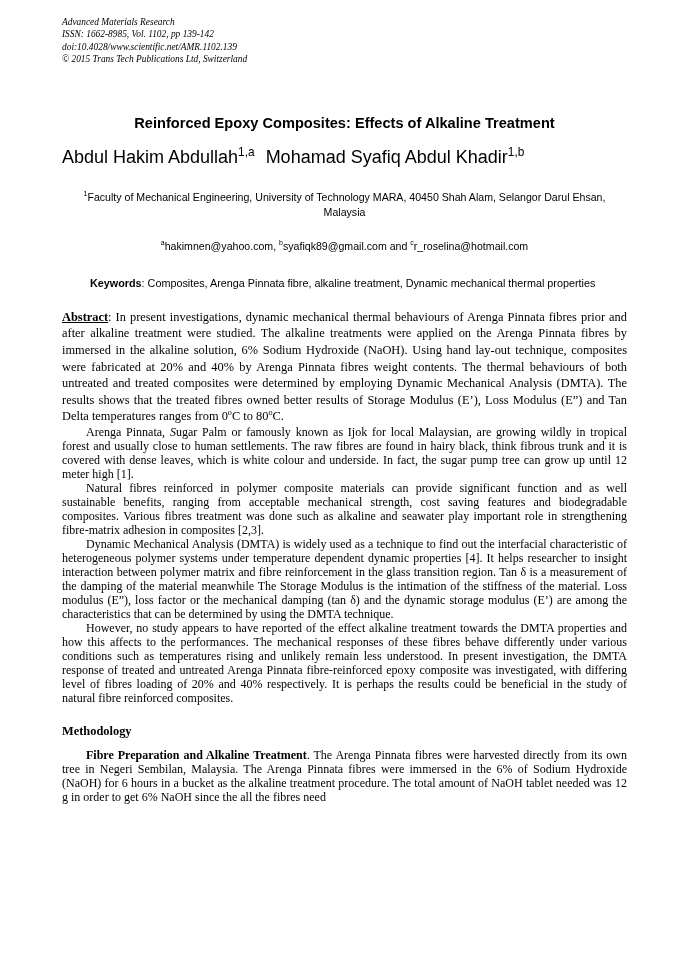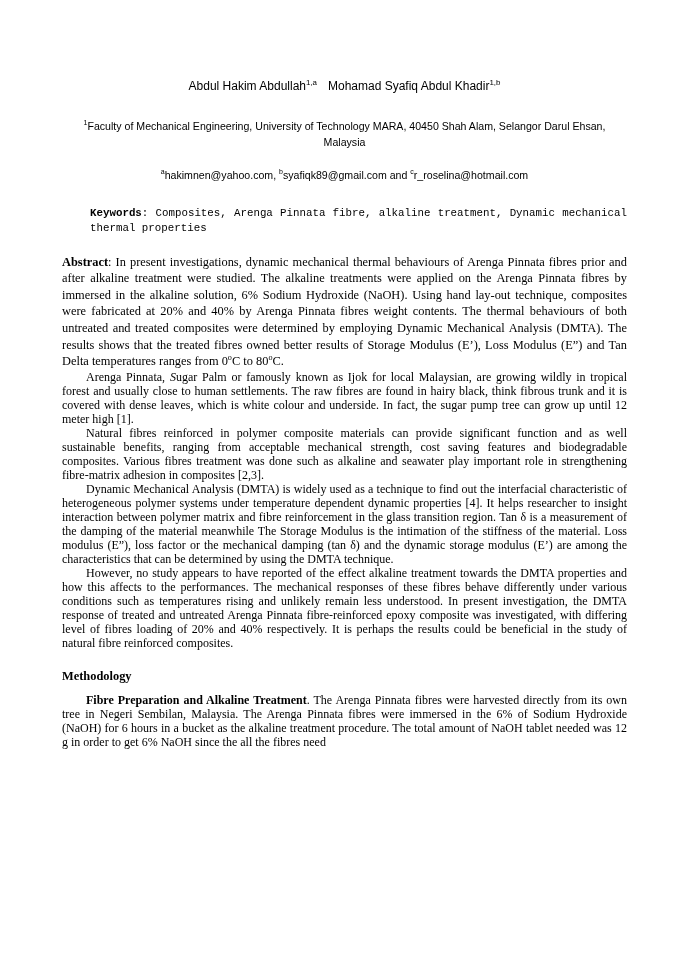--- a/index.html
+++ b/index.html
@@ -43,23 +43,22 @@
     font-weight: bold;
     font-size: 14.6px;
     line-height: 21px;
     text-align: center;
     margin: 0 22px 13px 22px;
   }
 
   
   .authors {
     font-family: "Liberation Sans", sans-serif;
-    font-size: 12px;
+    font-size: 18px;
     line-height: 20px;
-    text-align: center;
     margin: 0 0 6px 0;
   }
   .authors .gap { display: inline-block; width: 11px; }
   .authors-second {
     font-family: "Liberation Sans", sans-serif;
     font-size: 13.6px;
     line-height: 20px;
     text-align: center;
     margin: 14px 0 0 0;
   }
@@ -80,38 +79,38 @@
   .emails {
     font-family: "Liberation Sans", sans-serif;
     font-size: 10.6px;
     line-height: 15.5px;
     text-align: center;
     margin: 18px 0 0 0;
   }
 
   
   .keywords {
-    font-family: Liberation Mono, monospace;
+    font-family: Liberation Sans, sans-serif;
     font-size: 10.8px;
     line-height: 15.6px;
     text-align: justify;
     margin: 22px 0 0 0;
     padding-left: 28px;
   }
   .keywords b { font-weight: bold; }
 
   
   .abstract {
     font-family: "Liberation Serif", serif;
     font-size: 12.4px;
     line-height: 16.6px;
     text-align: justify;
     margin: 17px 0 0 0;
   }
-  .abstract b { font-weight: bold; }
+  .abstract b { font-weight: bold; text-decoration: underline; }
 
   
   .section-head {
     font-family: "Liberation Serif", serif;
     font-weight: bold;
     font-size: 12.4px;
     line-height: 16.6px;
     margin: 17px 0 7px 0;
   }
   .section-head-methodology {
@@ -133,24 +132,31 @@
   }
   p.body i { font-style: italic; }
   p.body b { font-weight: bold; }
 </style>
 </head>
 <body>
 
 <div class="page">
 
   <div class="journal-header">
+    <div class="left">
+      <div>Advanced Materials Research</div>
+      <div>ISSN: 1662-8985, Vol. 1102, pp 139-142</div>
+      <div>doi:10.4028/www.scientific.net/AMR.1102.139</div>
+      <div>© 2015 Trans Tech Publications Ltd, Switzerland</div>
+    </div>
   </div>
 
   <div class="paper-title">
     <br>
+    <span>Reinforced Epoxy Composites: Effects of Alkaline Treatment</span>
   </div>
 
   <div class="authors">
     <span>Abdul Hakim Abdullah</span><sup>1,a</sup><span class="gap"></span><span>Mohamad Syafiq Abdul Khadir</span><sup>1,b</sup>
   </div>
 
   <div class="affiliation">
     <sup>1</sup><span>Faculty of Mechanical Engineering, University of Technology MARA, 40450 Shah Alam, Selangor Darul Ehsan, Malaysia</span>
   </div>
 

